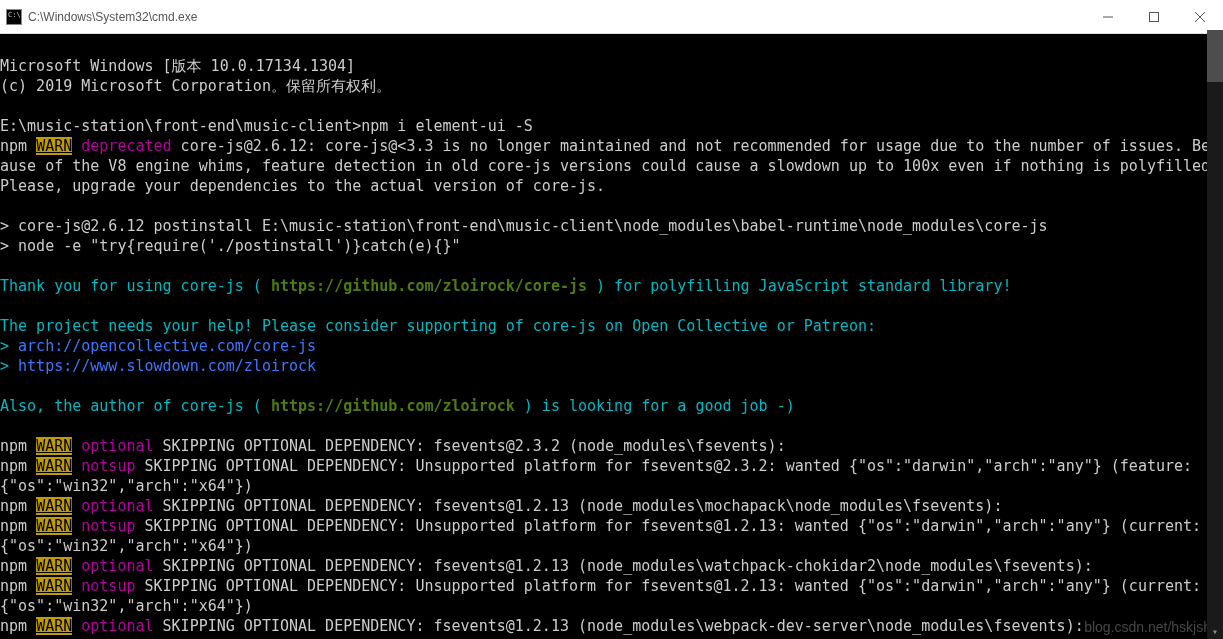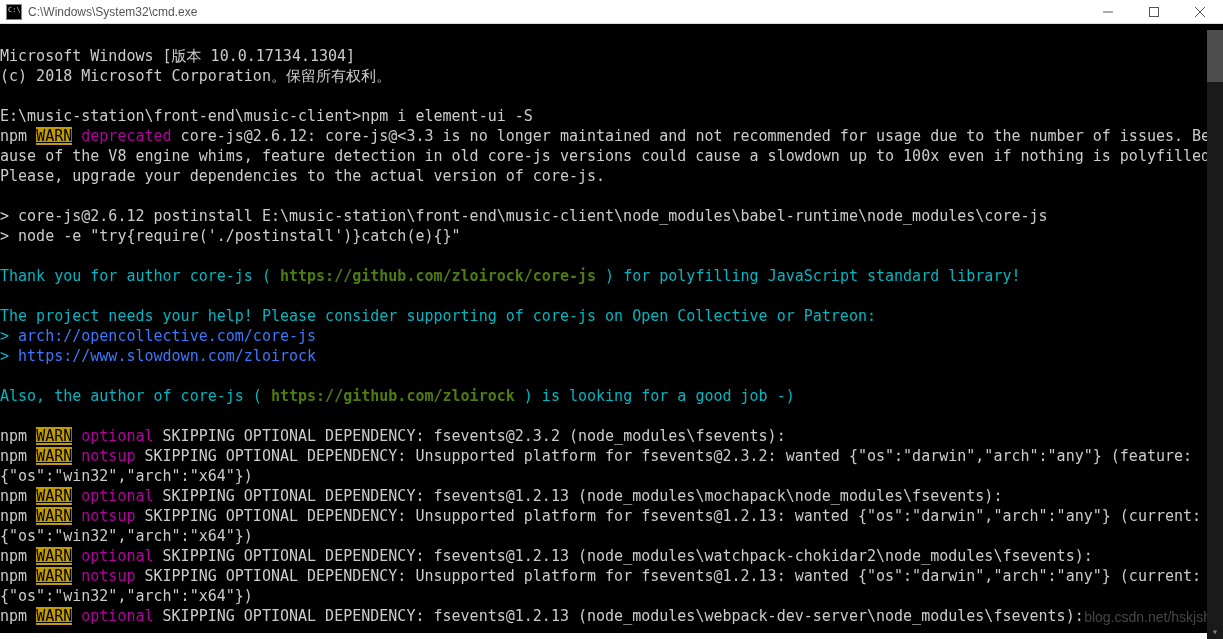--- a/index.html
+++ b/index.html
@@ -4,21 +4,21 @@
 <style>
   * { margin: 0; padding: 0; box-sizing: border-box; }
   body {
     font-family: "SimSun", "Consolas", monospace;
     background: #fff;
     width: 1223px;
     height: 639px;
     overflow: hidden;
   }
   .titlebar {
-    height: 24px;
+    height: 34px;
     background: #fff;
     border-bottom: 1px solid #ddd;
     display: flex;
     align-items: center;
     justify-content: space-between;
   }
   .titlebar-left {
     display: flex;
     align-items: center;
     padding-left: 6px;
@@ -119,29 +119,29 @@
       <svg width="10" height="10">
           <line x1="0" y1="0" x2="10" y2="10"></line>
           <line x1="10" y1="0" x2="0" y2="10"></line>
         </svg>
     </div>
   </div>
 </div>
 
 <div class="terminal">
 <span class="line">Microsoft Windows [版本 10.0.17134.1304]</span>
-<span class="line">(c) 2018 Microsoft Corporation。保留所有权利。</span>
+<span class="line">(c) 2019 Microsoft Corporation。保留所有权利。</span>
 <span class="line"> </span>
 <span class="line"><span>E:\music-station\front-end\music-client&gt;</span><span>npm i element-ui -S</span></span>
 <span class="line"><span>npm </span><span class="warn-badge">WARN</span><span> </span><span class="magenta">deprecated</span><span> core-js@2.6.12: core-js@&lt;3.3 is no longer maintained and not recommended for usage due to the number of issues. Because of the V8 engine whims, feature detection in old core-js versions could cause a slowdown up to 100x even if nothing is polyfilled. Please, upgrade your dependencies to the actual version of core-js.</span></span>
 <span class="line"> </span>
 <span class="line">&gt; core-js@2.6.12 postinstall E:\music-station\front-end\music-client\node_modules\babel-runtime\node_modules\core-js</span>
 <span class="line">&gt; node -e "try{require('./postinstall')}catch(e){}"</span>
 <span class="line"> </span>
-<span class="line cyan"><span>Thank you for author core-js (</span><span class="gray"> https://github.com/zloirock/core-js </span><span>) for polyfilling JavaScript standard library!</span></span>
+<span class="line cyan"><span>Thank you for using core-js (</span><span class="gray"> https://github.com/zloirock/core-js </span><span>) for polyfilling JavaScript standard library!</span></span>
 <span class="line"> </span>
 <span class="line cyan">The project needs your help! Please consider supporting of core-js on Open Collective or Patreon:</span>
 <span class="line"><span class="cyan">&gt; </span><span class="blue-link">arch://opencollective.com/core-js</span></span>
 <span class="line"><span class="cyan">&gt; </span><span class="blue-link">https://www.slowdown.com/zloirock</span></span>
 <span class="line"> </span>
 <span class="line cyan"><span>Also, the author of core-js (</span><span class="gray"> https://github.com/zloirock </span><span>) is looking for a good job -)</span></span>
 <span class="line"> </span>
 <span class="line"><span>npm </span><span class="warn-badge">WARN</span><span> </span><span class="magenta">optional</span><span> SKIPPING OPTIONAL DEPENDENCY: fsevents@2.3.2 (node_modules\fsevents):</span></span>
 <span class="line"><span>npm </span><span class="warn-badge">WARN</span><span> </span><span class="magenta">notsup</span><span> SKIPPING OPTIONAL DEPENDENCY: Unsupported platform for fsevents@2.3.2: wanted {"os":"darwin","arch":"any"} (feature: {"os":"win32","arch":"x64"})</span></span>
 <span class="line"><span>npm </span><span class="warn-badge">WARN</span><span> </span><span class="magenta">optional</span><span> SKIPPING OPTIONAL DEPENDENCY: fsevents@1.2.13 (node_modules\mochapack\node_modules\fsevents):</span></span>

